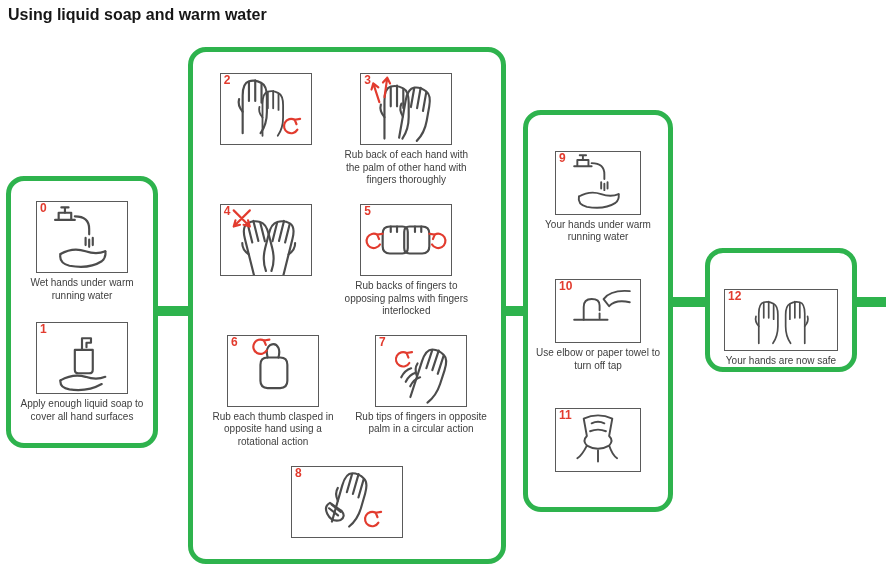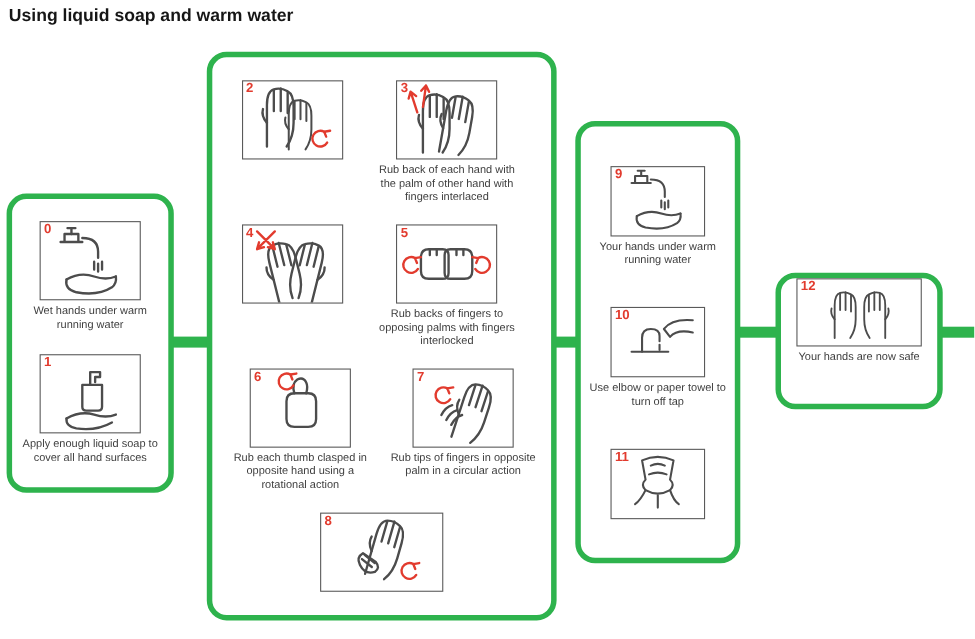--- a/index.html
+++ b/index.html
@@ -10,21 +10,21 @@
   *{margin:0;padding:0;box-sizing:border-box;}
   html,body{background:#ffffff;}
   body{font-family:"Liberation Sans", sans-serif;}
   .canvas{position:relative;width:886px;height:581px;background:#fff;overflow:hidden;}
   .title{position:absolute;left:8px;top:6px;font-size:16px;font-weight:700;color:#161616;}
   .panel{position:absolute;border:5px solid var(--green);border-radius:18px;background:#fff;
          display:flex;flex-direction:column;align-items:center;}
   .panel-a{left:6px;top:176px;width:152px;height:272px;justify-content:space-evenly;}
   .panel-b{left:188px;top:47px;width:318px;height:517px;justify-content:space-evenly;padding:4px 0;}
   .panel-c{left:523px;top:110px;width:150px;height:402px;justify-content:space-evenly;}
-  .panel-d{left:705px;top:248px;width:152px;height:124px;justify-content:flex-start;gap:5px;}
+  .panel-d{left:705px;top:248px;width:152px;height:124px;justify-content:flex-end;gap:5px;}
   .row{display:flex;width:100%;justify-content:space-evenly;align-items:flex-start;}
   .connector{position:absolute;height:10px;background:var(--green);}
   .c1{left:152px;top:306px;width:40px;}
   .c2{left:500px;top:306px;width:27px;}
   .c3{left:669px;top:297px;width:40px;}
   .c4{left:853px;top:297px;width:33px;}
   .step{display:flex;flex-direction:column;align-items:center;}
   .figure{position:relative;width:92px;height:72px;border:1px solid #5a5a5a;background:#fff;}
   .num{position:absolute;left:3px;top:0;font-size:12px;font-weight:700;color:var(--red);line-height:1.15;z-index:2;}
   .caption{margin-top:4px;width:136px;text-align:center;font-size:10px;line-height:1.25;color:var(--caption);}
@@ -115,21 +115,21 @@
       <div class="step">
         <div class="figure">
           <span class="num">3</span>
           <svg class="ill" viewBox="0 0 100 78">
             <use href="#g-hand" transform="translate(40,38)"></use>
             <use href="#g-hand" transform="translate(62,40) rotate(10)"></use>
             <use href="#g-up-arrow" class="red" transform="translate(16,18) rotate(-18)"></use>
             <use href="#g-up-arrow" class="red" transform="translate(28,12) rotate(8)"></use>
           </svg>
         </div>
-        <p class="caption">Rub back of each hand with the palm of other hand with fingers interlaced</p>
+        <p class="caption">Rub back of each hand with the palm of other hand with fingers thoroughly</p>
       </div>
     </div>
 
     <div class="row">
       <div class="step">
         <div class="figure">
           <span class="num">4</span>
           <svg class="ill" viewBox="0 0 100 78">
             <use href="#g-hand" transform="translate(42,42) rotate(-14)"></use>
             <use href="#g-hand" transform="translate(64,42) rotate(14) scale(-1,1)"></use>

